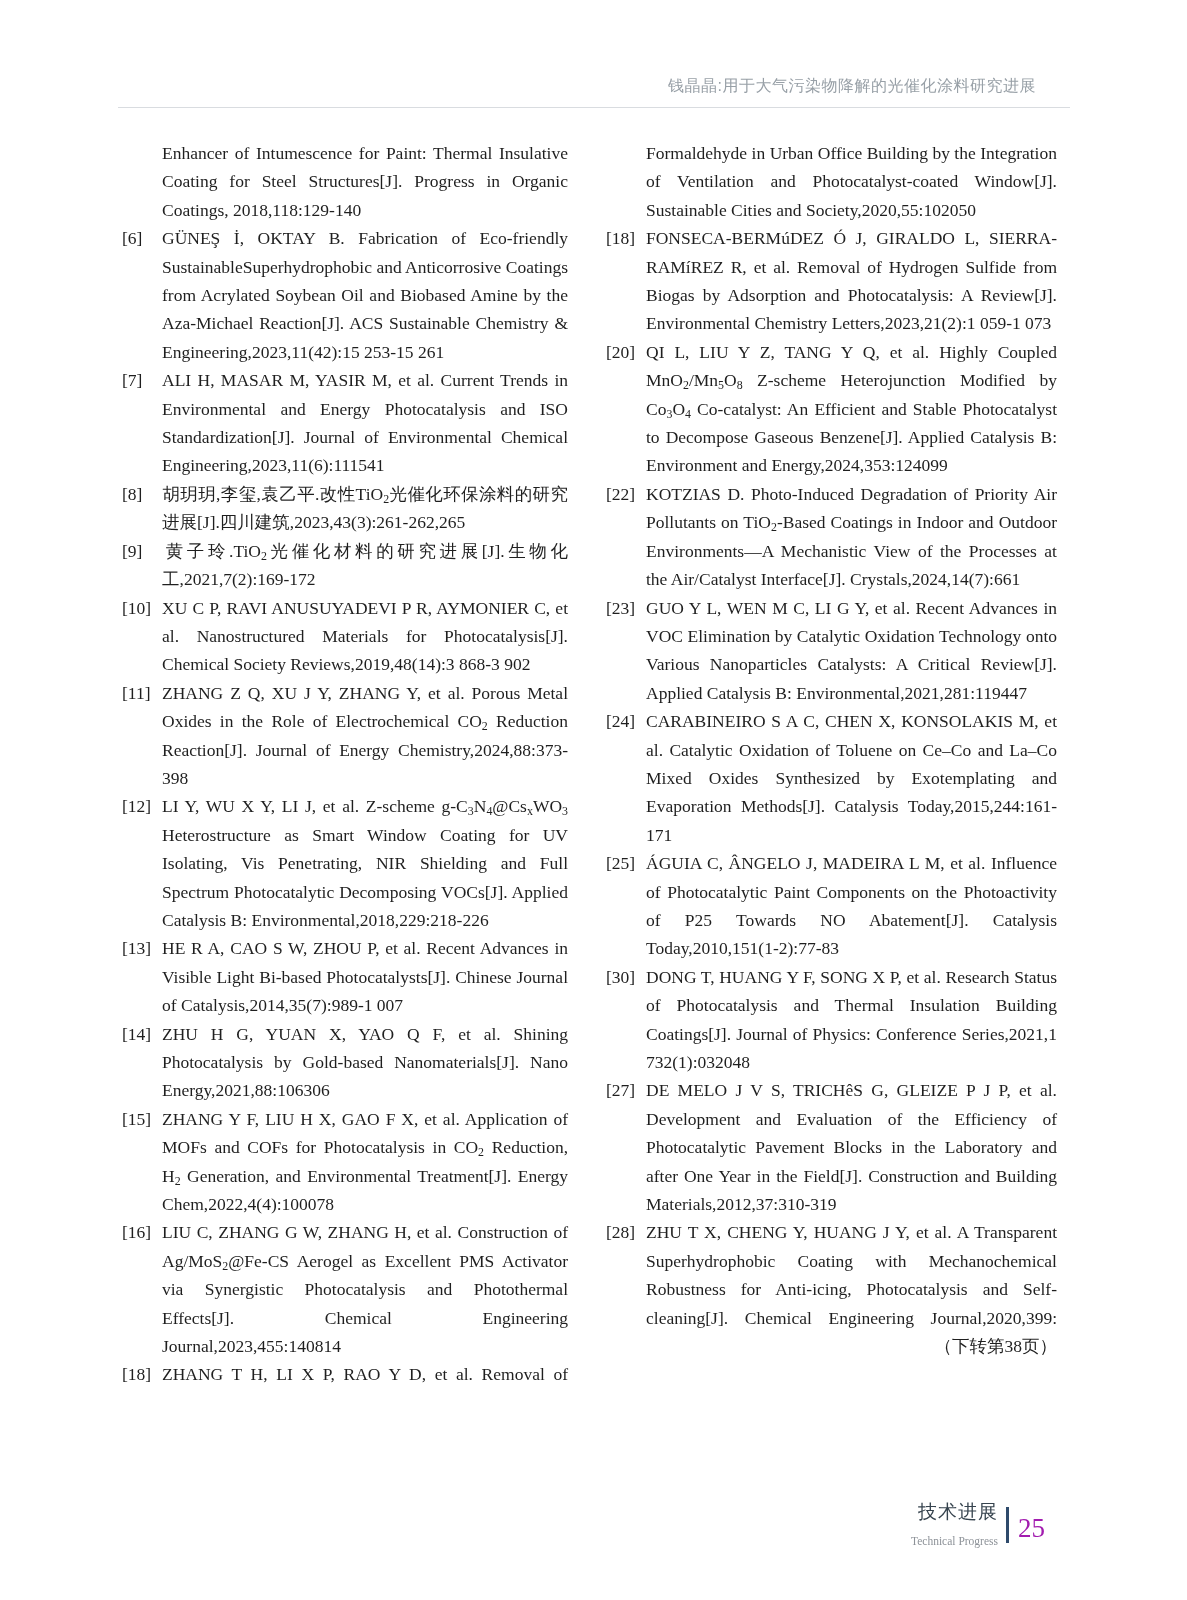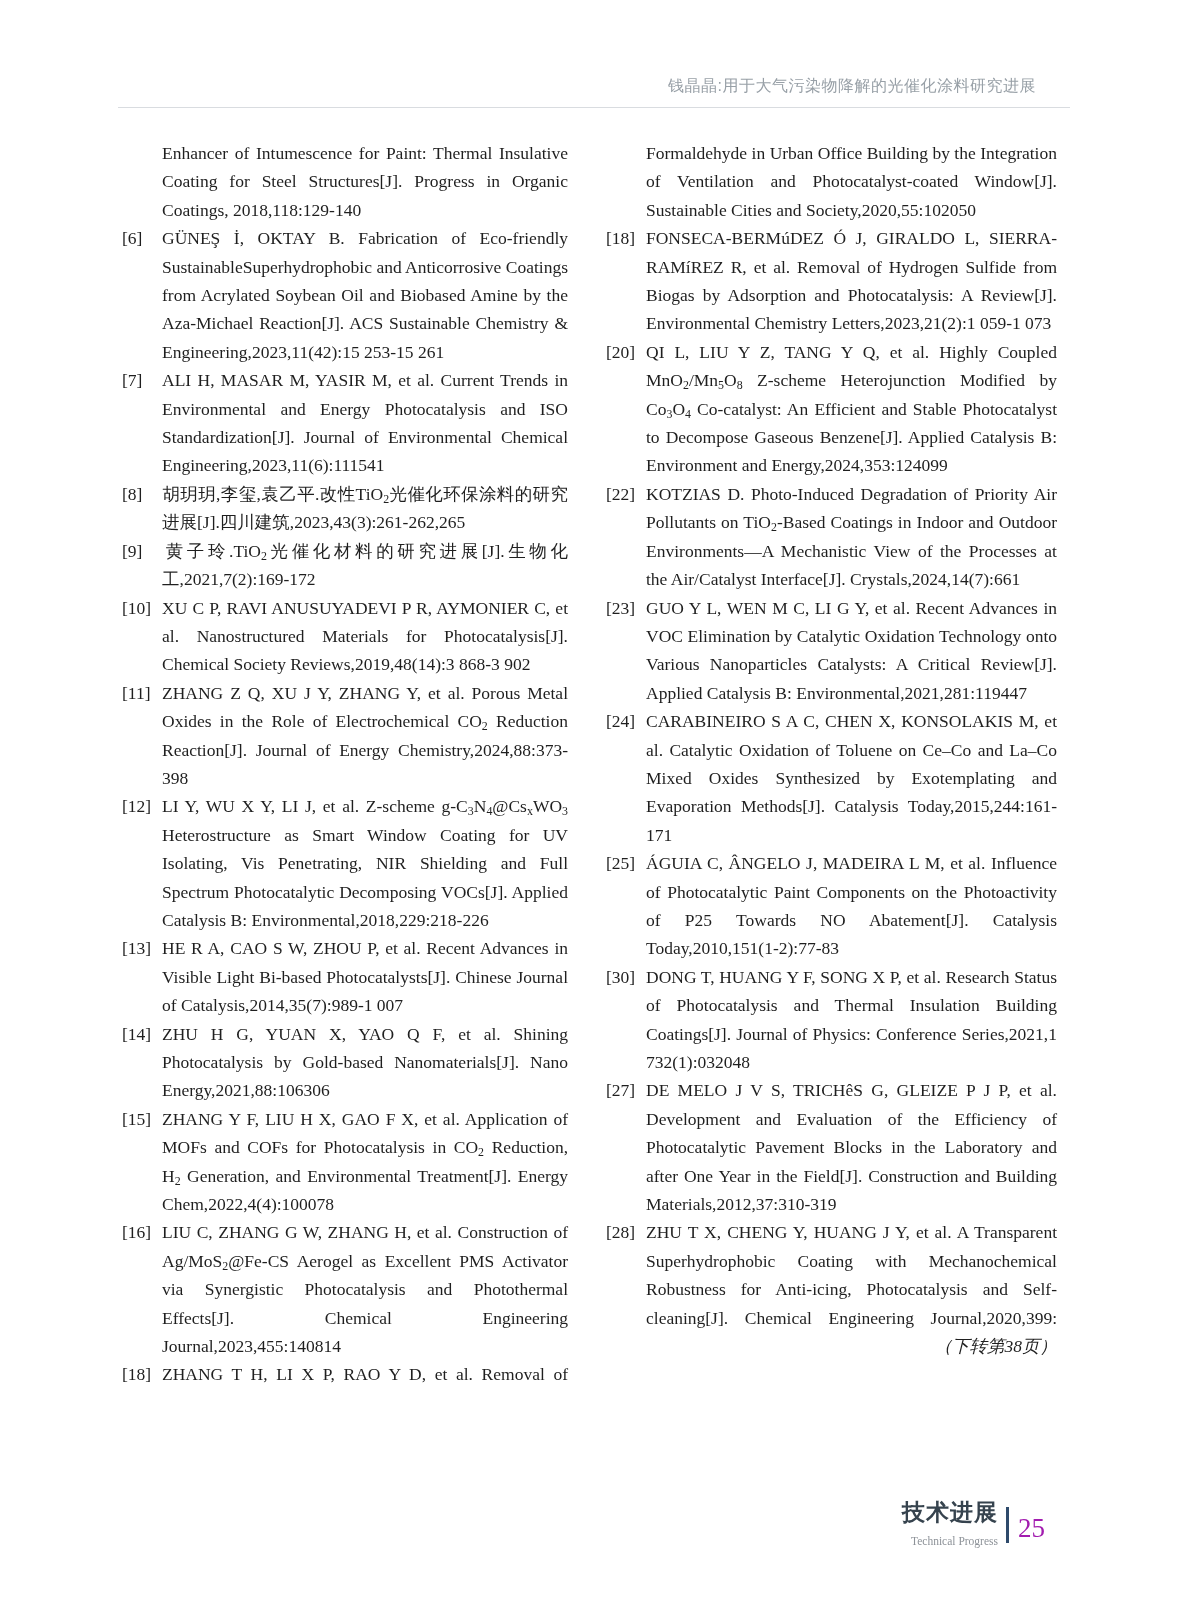--- a/index.html
+++ b/index.html
@@ -33,33 +33,33 @@
     font-size: 17.5px;
     line-height: 28.4px;
     text-align: justify;
   }
   .column-left  { left: 122px; width: 446px; }
   .column-right { left: 606px; width: 451px; }
   .ref { text-align: justify; padding-left: 40px; text-indent: -40px; }
   .ref.cont { text-indent: 0; }
   .ref-label { display: inline-block; width: 40px; text-indent: 0; }
   .ref.jlast { text-align-last: justify; }
-  .ref.aright { text-align-last: right; padding-left: 0; text-indent: 0; font-style: italic; }
+  .ref.aright { text-align-last: right; padding-left: 0; text-indent: 0; }
   sub { font-size: 0.68em; line-height: 0; vertical-align: -0.22em; }
   
   .footer {
     position: absolute;
     top: 1501px; right: 142px;
     display: flex; align-items: center;
   }
   .footer-section { text-align: right; margin-right: 8px; }
   .footer-cn {
     font-family: "Liberation Sans", "DejaVu Sans", sans-serif;
-    font-weight: bold;
-    font-size: 23px;
+    font-weight: normal;
+    font-size: 19px;
     letter-spacing: 1px;
     color: #36434e;
     line-height: 22px;
   }
   .footer-en {
     font-family: "Liberation Serif", "DejaVu Serif", serif;
     font-size: 11.5px;
     color: #8d9298;
     line-height: 13px;
     margin-top: 12px;

